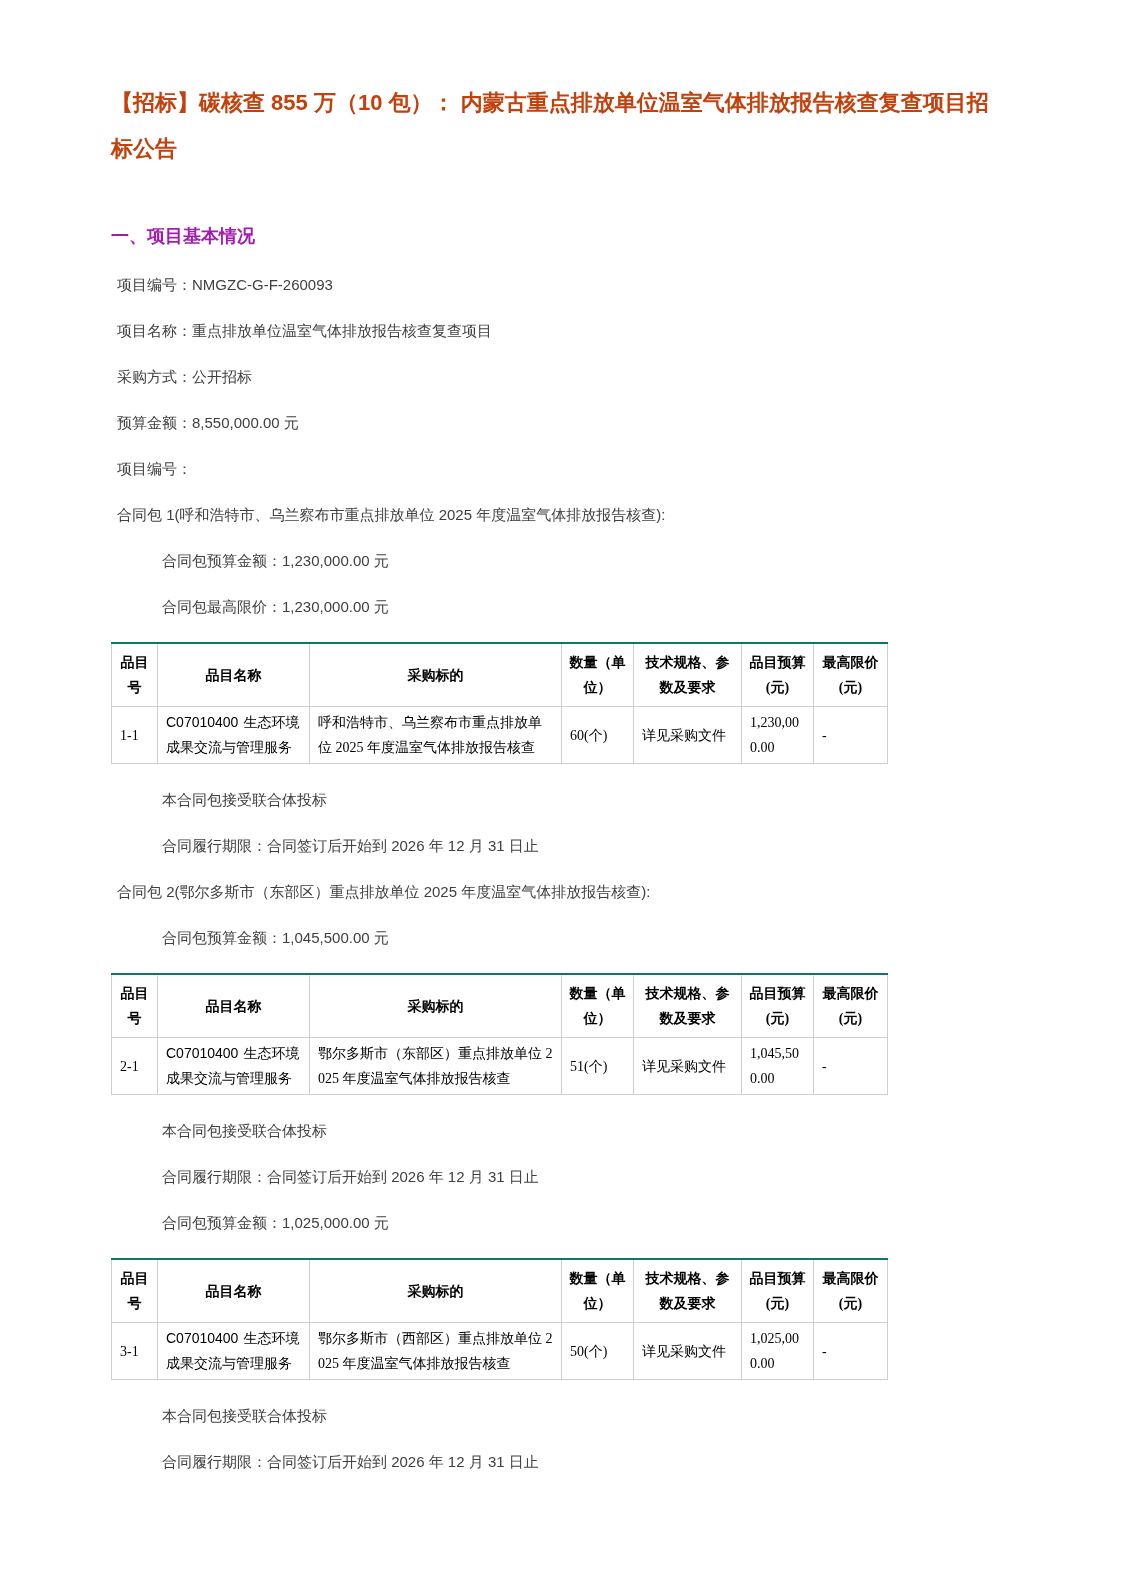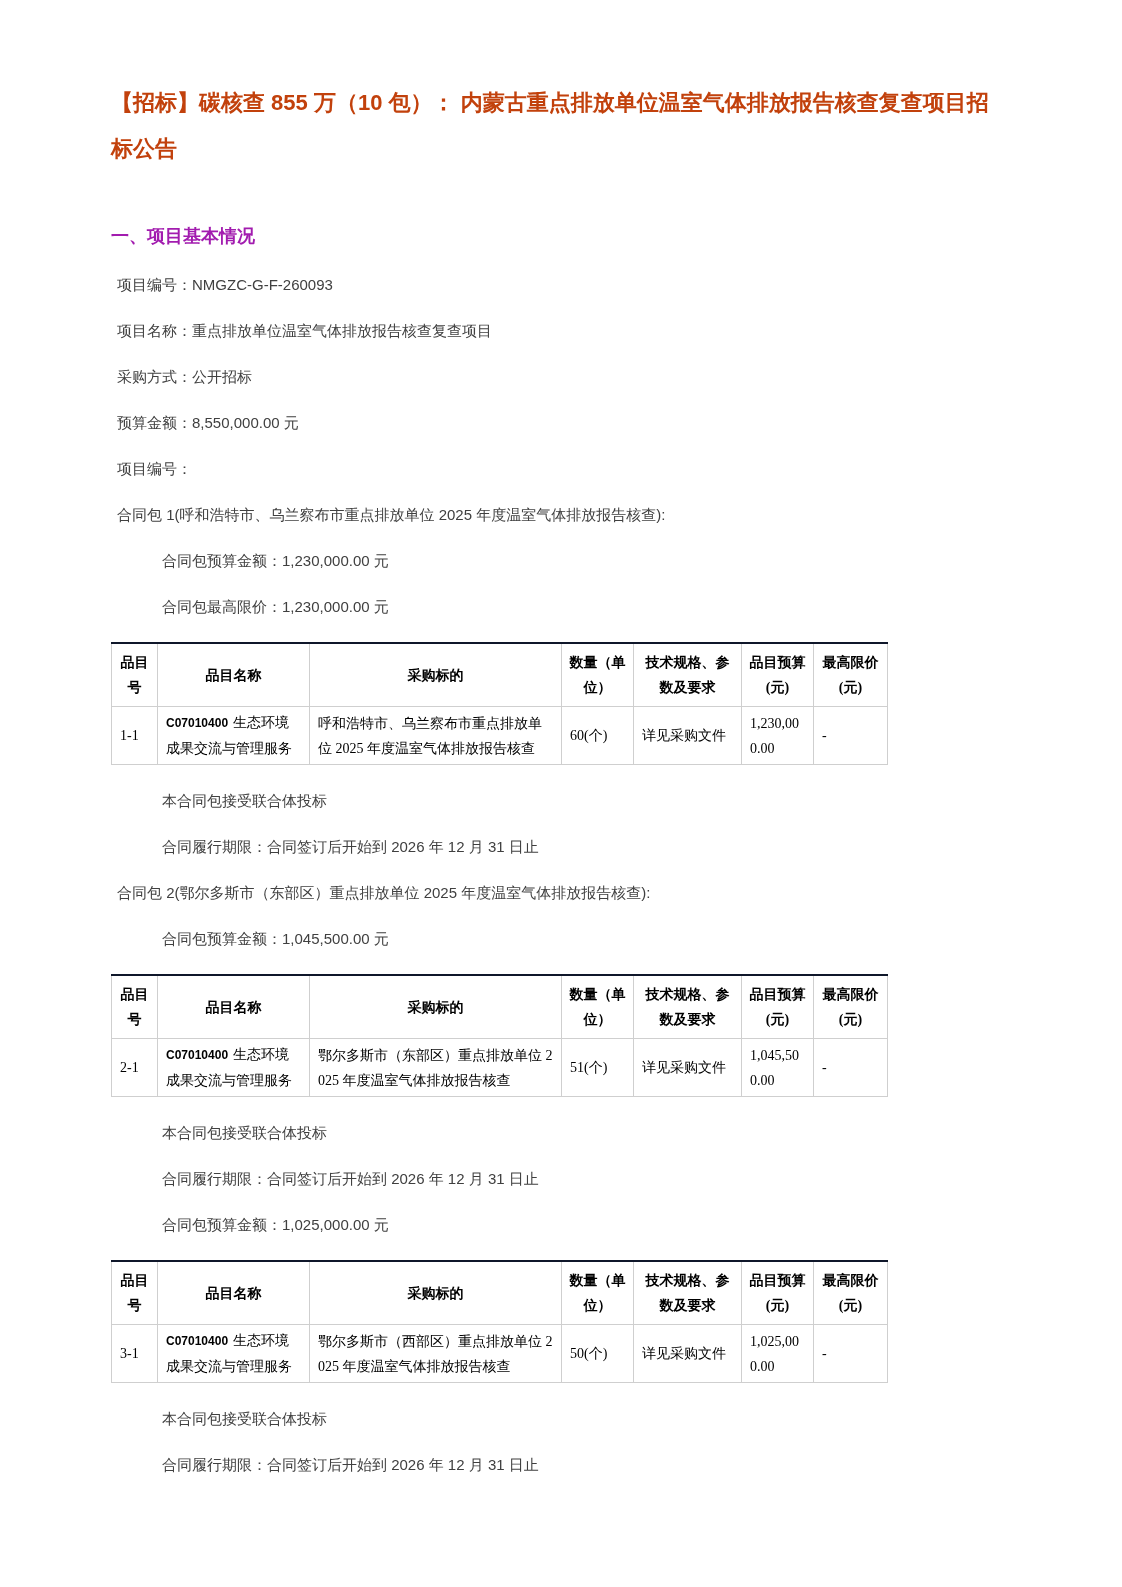--- a/index.html
+++ b/index.html
@@ -35,21 +35,21 @@
     margin: 25px 6px;
   }
   p.indent {
     padding-left: 45px;
   }
   table.items {
     border-collapse: collapse;
     table-layout: fixed;
     width: 776px;
     margin: 14px 0 16px 0;
-    border-top: 2px solid #0f172a;
+    border-top: 2px solid #0f766e;
     font-family: "Liberation Serif", "DejaVu Serif", serif;
     font-size: 14px;
     color: #000000;
   }
   table.items th,
   table.items td {
     border: 1px solid #cfcfcf;
     overflow: hidden;
   }
   table.items thead th {
@@ -63,22 +63,22 @@
   table.items tbody td {
     text-align: left;
     vertical-align: middle;
     padding: 3px 8px;
     line-height: 25px;
     word-break: break-all;
     height: 50px;
   }
   .code {
     font-family: "Liberation Sans", "DejaVu Sans", sans-serif;
-    font-weight: 700;
-    font-size: 12px;
+    font-weight: 400;
+    font-size: 14px;
     margin-right: 5px;
     text-align: right;
   }
 </style>
 </head>
 <body>
 
 <div class="page">
 
   <h1 class="title">【招标】碳核查 855 万（10 包）： 内蒙古重点排放单位温室气体排放报告核查复查项目招标公告</h1>

